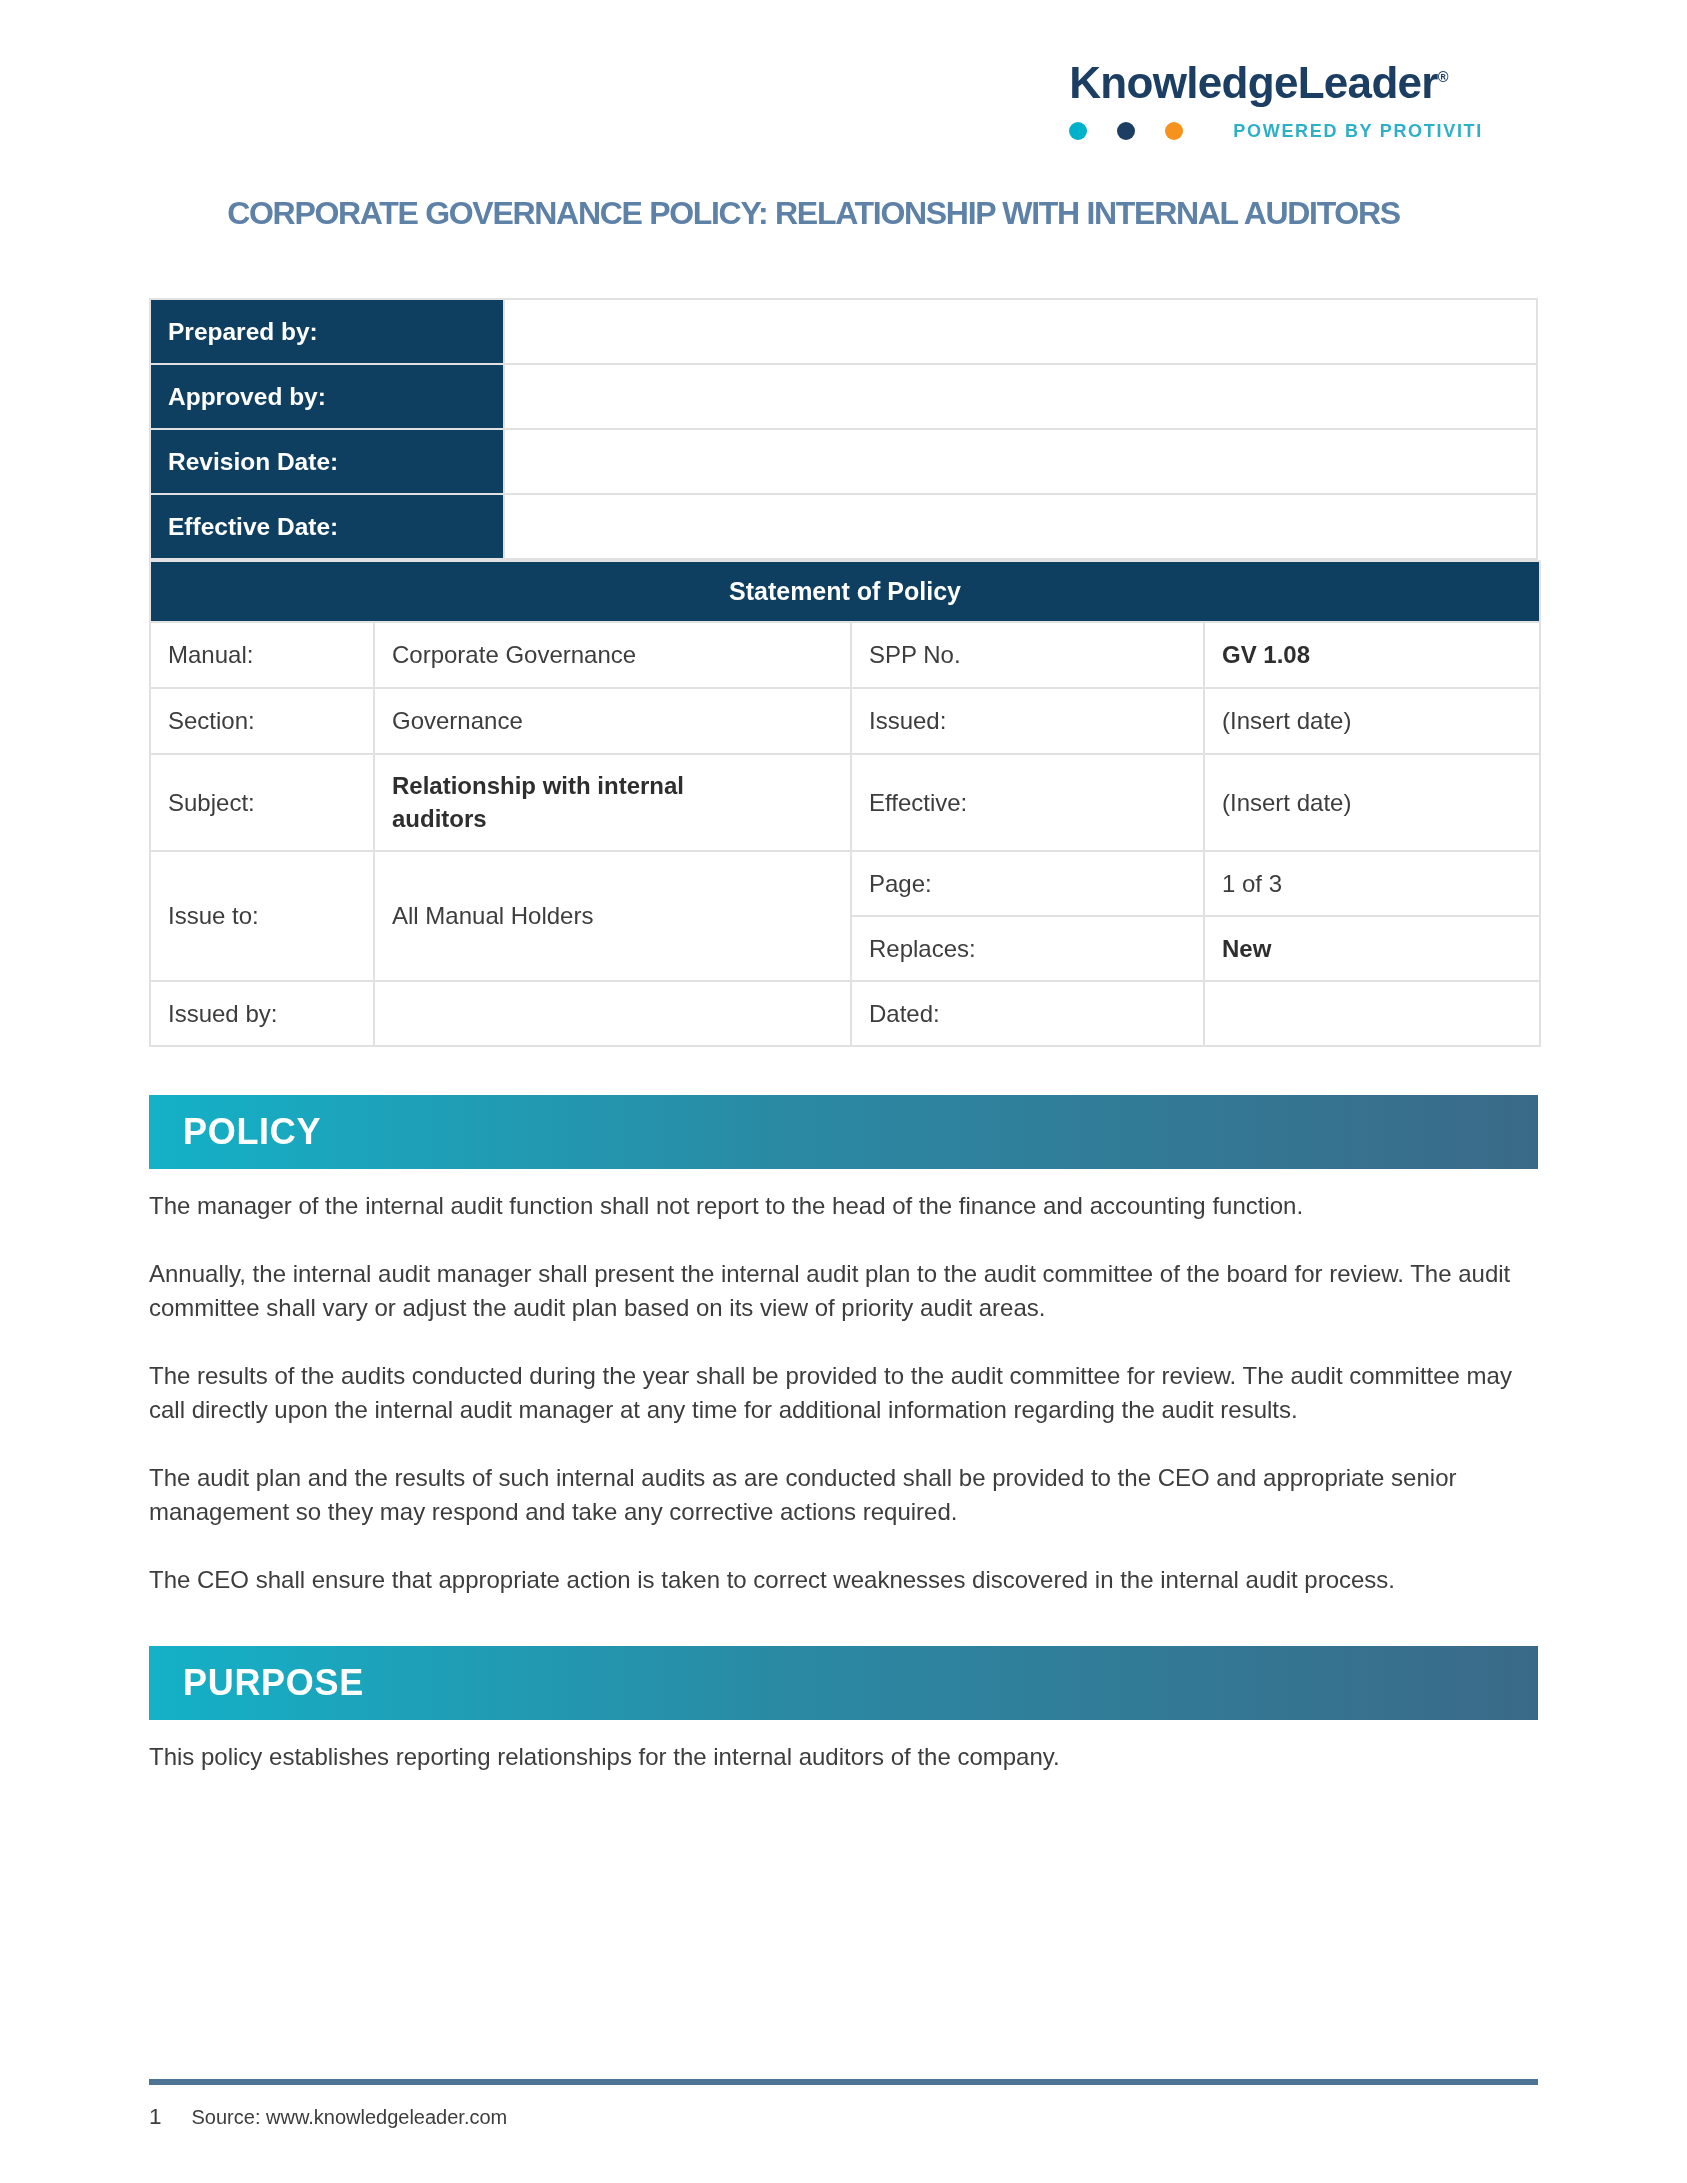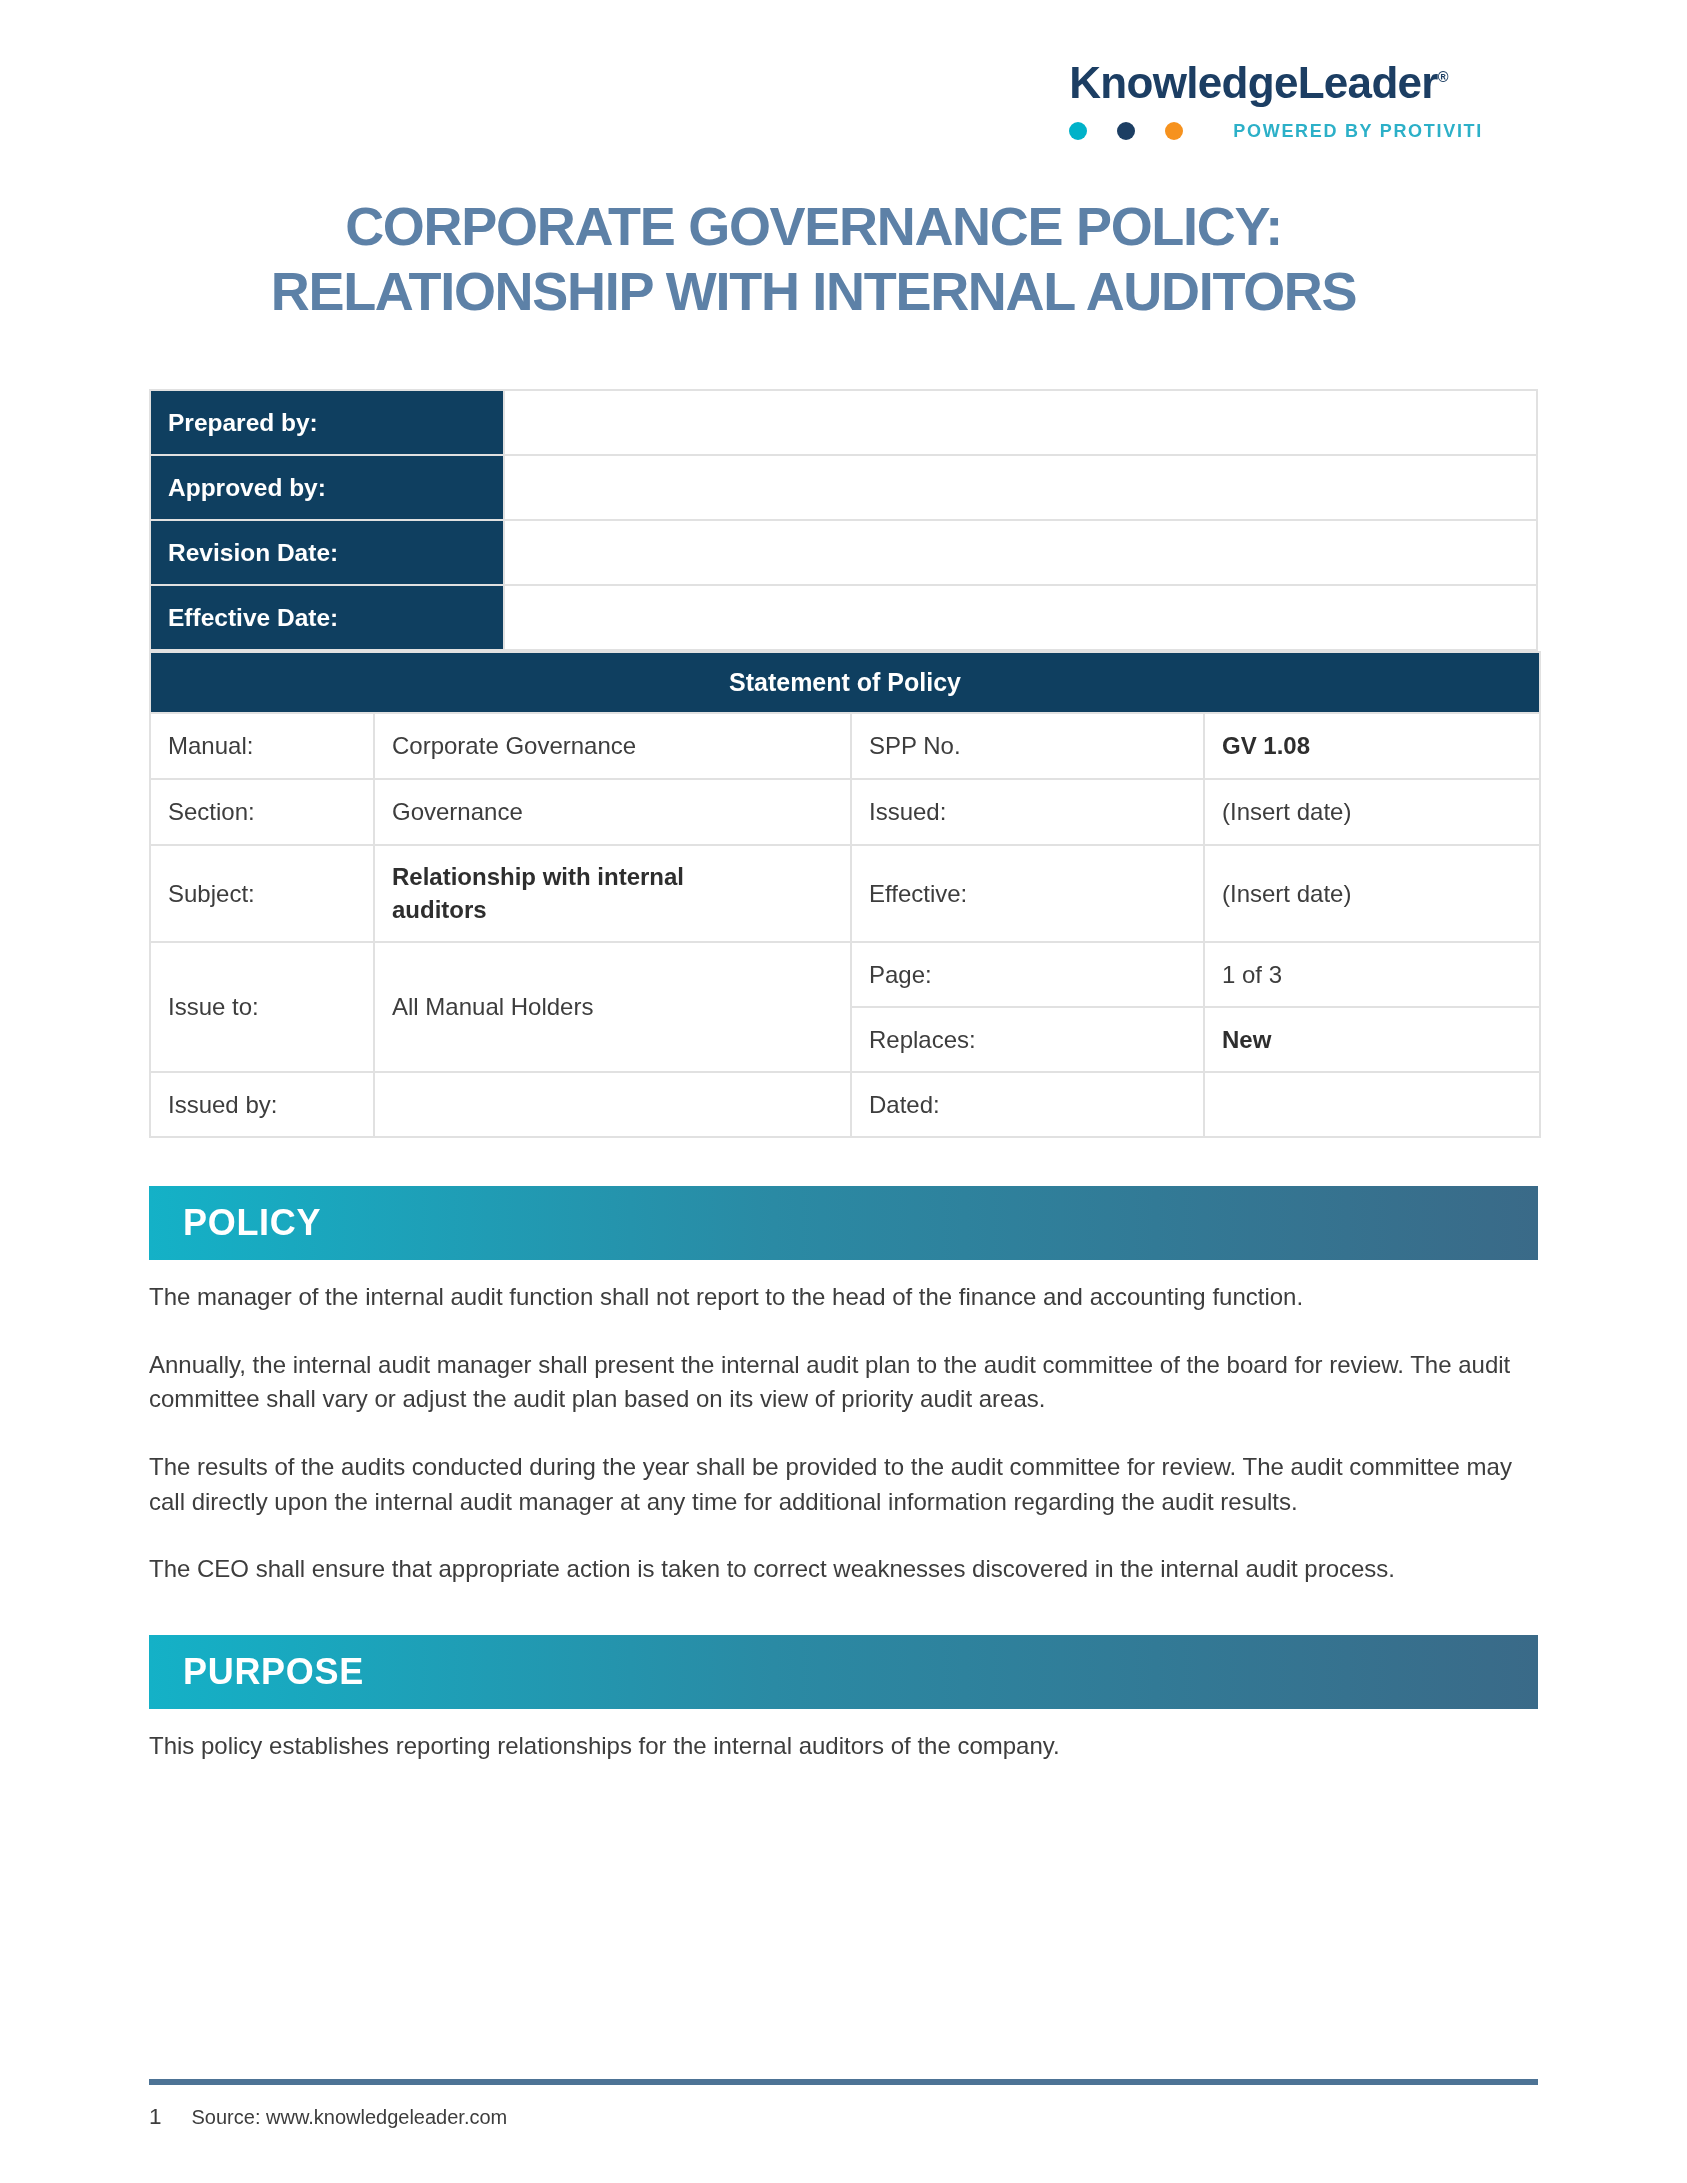--- a/index.html
+++ b/index.html
@@ -60,21 +60,21 @@
     font-weight: bold;
     letter-spacing: 1.7px;
     color: #2cb0c8;
   }
 
   
   .doc-title {
     margin: 52px auto 0 auto;
     width: 1330px;
     text-align: center;
-    font-size: 54px;
+    font-size: 32px;
     font-weight: bold;
     letter-spacing: -1.3px;
     line-height: 1.2;
     color: #5d81a7;
   }
 
   
   table {
     border-collapse: collapse;
     table-layout: fixed;
@@ -271,20 +271,21 @@
     </table>
 
     <section>
       <div class="section-banner">
         <span class="section-banner-label">POLICY</span>
       </div>
       <div class="body-copy">
         <p>The manager of the internal audit function shall not report to the head of the finance and accounting function.</p>
         <p>Annually, the internal audit manager shall present the internal audit plan to the audit committee of the board for review. The audit committee shall vary or adjust the audit plan based on its view of priority audit areas.</p>
         <p>The results of the audits conducted during the year shall be provided to the audit committee for review. The audit committee may call directly upon the internal audit manager at any time for additional information regarding the audit results.</p>
+        <p>The audit plan and the results of such internal audits as are conducted shall be provided to the CEO and appropriate senior management so they may respond and take any corrective actions required.</p>
         <p>The CEO shall ensure that appropriate action is taken to correct weaknesses discovered in the internal audit process.</p>
       </div>
     </section>
 
     <section>
       <div class="section-banner">
         <span class="section-banner-label">PURPOSE</span>
       </div>
       <div class="body-copy">
         <p>This policy establishes reporting relationships for the internal auditors of the company.</p>

